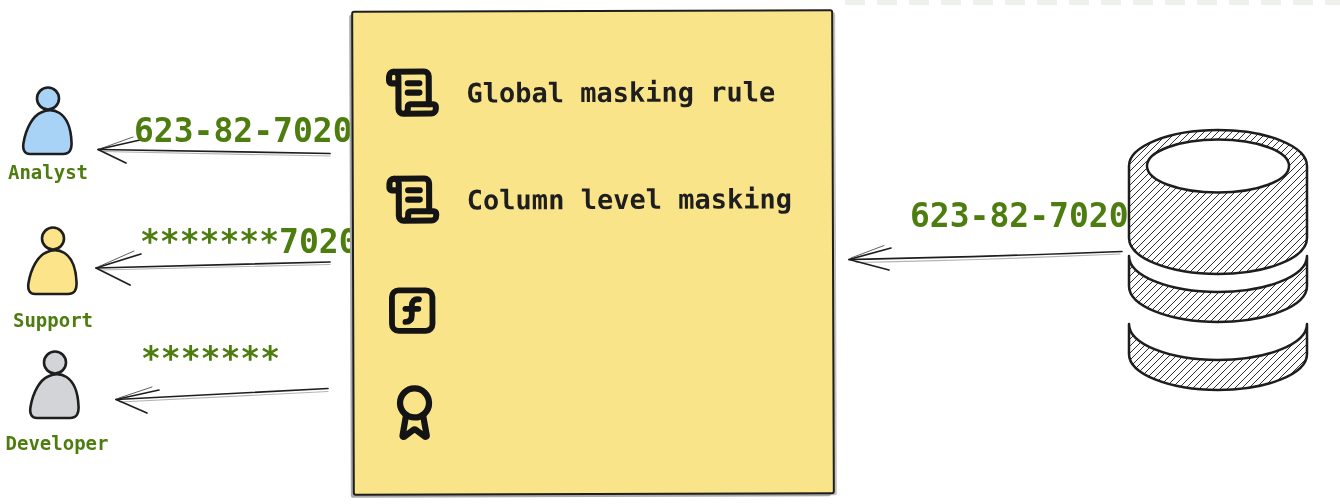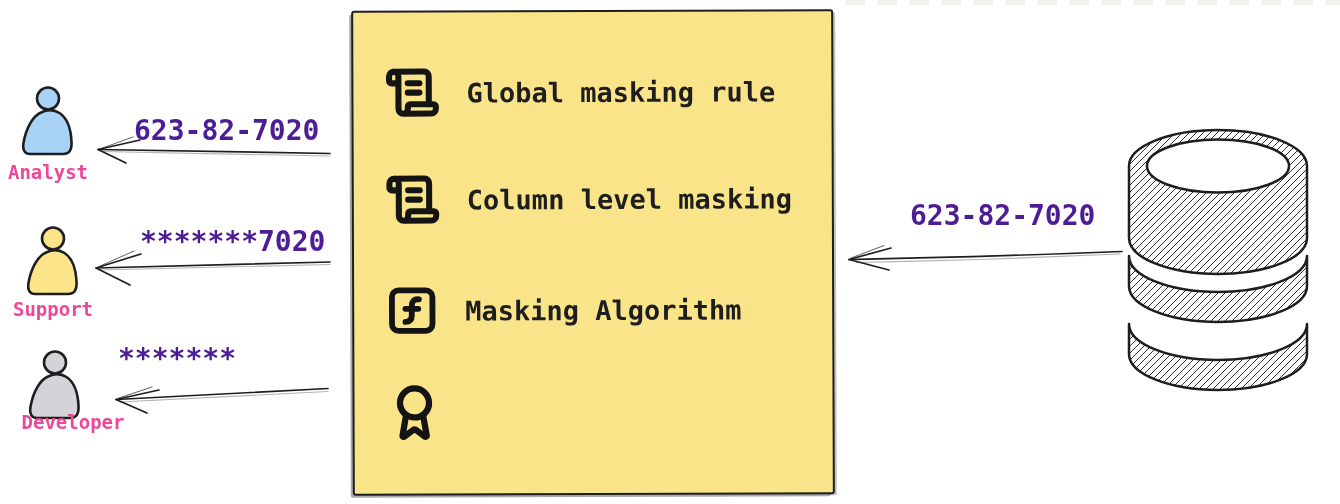--- a/index.html
+++ b/index.html
@@ -21,26 +21,26 @@
     background:#fae48a;border:2.5px solid #1e1e1e;border-radius:3px;
     transform:rotate(-0.2deg);
     box-shadow:-3px 3px 0 -1px #a9a9a9, 3px 2px 0 -1px #c2c2c2;
   }
   .policy-row{
     position:absolute;left:31px;height:64px;display:flex;align-items:center;gap:26px;
   }
   .policy-row .ic{flex:0 0 auto;display:block;}
   .policy-row .lbl{font-size:27px;font-weight:700;white-space:nowrap;letter-spacing:0;}
   .value-text{
-    position:absolute;font-size:28px;font-weight:700;line-height:30px;
-    white-space:nowrap;color:#4c1d95;
+    position:absolute;font-size:33px;font-weight:700;line-height:30px;
+    text-align:center;white-space:nowrap;color:#4d7c0f;
   }
   .persona-name{
     position:absolute;font-size:19px;font-weight:700;line-height:22px;
-    text-align:center;white-space:nowrap;color:#ec4899;
+    text-align:center;white-space:nowrap;color:#4d7c0f;
   }
   .persona-svg{position:absolute;}
 </style>
 </head>
 <body>
 
 <div class="canvas">
 
   <div class="top-dashes"></div>
 
@@ -83,30 +83,30 @@
   </svg>
   <div class="persona-name" style="left:2px;top:161px;width:92px;">Analyst</div>
   <div class="value-text" style="left:134px;top:116px;width:195px;">623-82-7020</div>
 
   <svg class="persona-svg" style="left:26px;top:226px;" width="52" height="70" viewBox="0 0 52 70">
     <g stroke="#1e1e1e" stroke-width="2.6" stroke-linejoin="round" fill="#fbe48a">
       <circle cx="27" cy="12.5" r="11"></circle>
       <path d="M9,68 C3,68 1.5,63 2.5,57 C5,42 12,30 20,26.5 C26,23.5 33,23.5 38.5,27 C46,32 50,43 50.5,56 C51,63 49,68 42,68 Z"></path>
     </g>
   </svg>
-  <div class="persona-name" style="left:2px;top:298px;width:102px;">Support</div>
+  <div class="persona-name" style="left:2px;top:309px;width:102px;">Support</div>
   <div class="value-text" style="left:140px;top:227px;width:195px;">*******7020</div>
 
   <svg class="persona-svg" style="left:28px;top:350px;" width="52" height="70" viewBox="0 0 52 70">
     <g stroke="#1e1e1e" stroke-width="2.6" stroke-linejoin="round" fill="#d2d4d8">
       <circle cx="27" cy="12.5" r="11"></circle>
       <path d="M9,68 C3,68 1.5,63 2.5,57 C5,42 12,30 20,26.5 C26,23.5 33,23.5 38.5,27 C46,32 50,43 50.5,56 C51,63 49,68 42,68 Z"></path>
     </g>
   </svg>
-  <div class="persona-name" style="left:2px;top:411px;width:110px;margin-left:16px;">Developer</div>
+  <div class="persona-name" style="left:2px;top:432px;width:110px;">Developer</div>
   <div class="value-text" style="left:118px;top:344px;width:185px;">*******</div>
 
   <div class="policy-box">
 
     <div class="policy-row" style="top:48px;">
       <svg class="ic" width="56" height="56" viewBox="0 0 24 24" fill="none" stroke="#141414" stroke-width="2.6" stroke-linecap="round" stroke-linejoin="round">
         <path d="M15 12h-5"></path>
           <path d="M15 8h-5"></path>
         <path d="M19 17V5a2 2 0 0 0-2-2H4"></path>
         <path d="M8 21h12a2 2 0 0 0 2-2v-1a1 1 0 0 0-1-1H11a1 1 0 0 0-1 1v1a2 2 0 1 1-4 0V5a2 2 0 1 0-4 0v2a1 1 0 0 0 1 1h3"></path>
@@ -123,21 +123,20 @@
       </svg>
       <span class="lbl">Column level masking</span>
     </div>
 
     <div class="policy-row" style="top:266px;">
       <svg class="ic" width="54" height="54" viewBox="0 0 24 24" fill="none" stroke="#141414" stroke-width="2.6" stroke-linecap="round" stroke-linejoin="round">
         <rect width="18" height="18" x="3" y="3" rx="3"></rect>
         <path d="M9 17c2 0 2.8-1 2.8-2.8V10c0-2 1-3.3 3.2-3"></path>
         <path d="M9 11.2h5.7"></path>
       </svg>
-      <span class="lbl">Masking Algorithm</span>
     </div>
 
     <div class="policy-row" style="top:368px;">
       <svg class="ic" width="58" height="62" viewBox="0 0 24 24" fill="none" stroke="#141414" stroke-width="2.6" stroke-linecap="round" stroke-linejoin="round">
         <path d="m15.477 12.89 1.515 8.526a.5.5 0 0 1-.81.47l-3.58-2.687a1 1 0 0 0-1.197 0l-3.586 2.686a.5.5 0 0 1-.81-.469l1.514-8.526"></path>
         <circle cx="12" cy="8" r="6"></circle>
       </svg>
     </div>
 
   </div>

